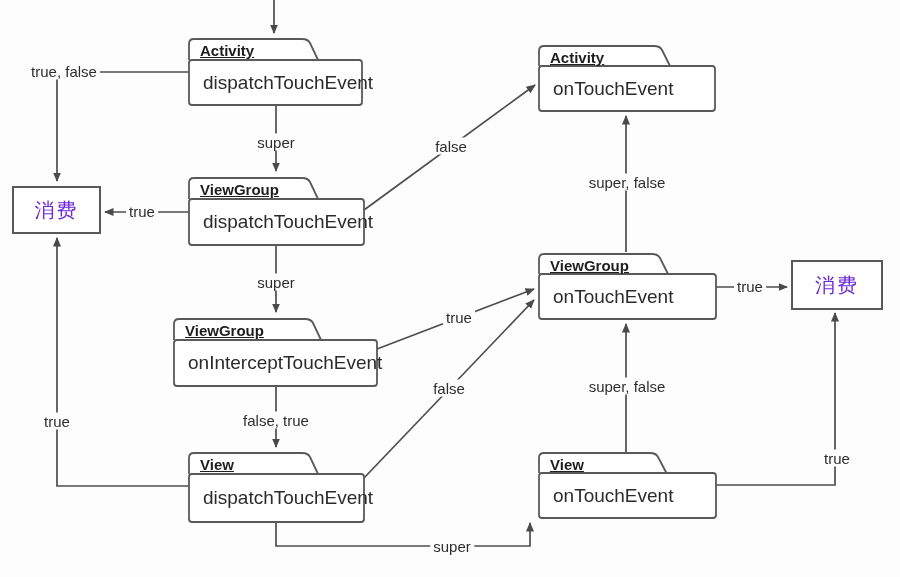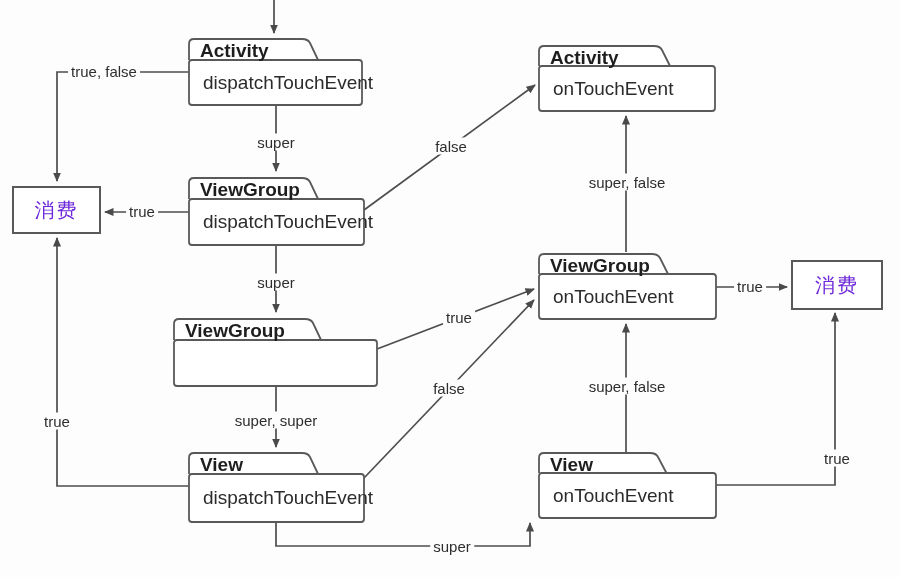--- a/index.html
+++ b/index.html
@@ -11,25 +11,26 @@
     position: relative;
     width: 900px;
     height: 577px;
     background: #fdfdfd;
     overflow: hidden;
   }
   .stage svg { position: absolute; left: 0; top: 0; }
 
   .node-title {
     position: absolute;
-    font-size: 19px;
+    font-size: 15px;
     font-weight: 700;
     color: #1e1e1e;
     white-space: nowrap;
     line-height: 20px;
+    text-decoration: underline;
   }
   .node-method {
     position: absolute;
     font-size: 19px;
     font-weight: 400;
     color: #2b2b2b;
     white-space: nowrap;
     display: flex;
     align-items: center;
   }
@@ -113,40 +114,41 @@
     </g>
   </svg>
 
   <div class="node-title" style="left:200px; top:41px;">Activity</div>
   <div class="node-method" style="left:203px; top:60px;  height:45px;">dispatchTouchEvent</div>
 
   <div class="node-title" style="left:200px; top:180px;">ViewGroup</div>
   <div class="node-method" style="left:203px; top:199px; height:46px;">dispatchTouchEvent</div>
 
   <div class="node-title" style="left:185px; top:321px;">ViewGroup</div>
+  <div class="node-method" style="left:188px; top:340px; height:46px;">onInterceptTouchEvent</div>
 
   <div class="node-title" style="left:200px; top:455px;">View</div>
   <div class="node-method" style="left:203px; top:474px; height:48px;">dispatchTouchEvent</div>
 
   <div class="node-title" style="left:550px; top:48px;">Activity</div>
   <div class="node-method" style="left:553px; top:66px;  height:45px;">onTouchEvent</div>
 
   <div class="node-title" style="left:550px; top:256px;">ViewGroup</div>
   <div class="node-method" style="left:553px; top:274px; height:45px;">onTouchEvent</div>
 
   <div class="node-title" style="left:550px; top:455px;">View</div>
   <div class="node-method" style="left:553px; top:473px; height:45px;">onTouchEvent</div>
 
   <div class="consume-label" style="left:13px;  top:187px; width:87px; height:46px;">消费</div>
   <div class="consume-label" style="left:792px; top:261px; width:90px; height:48px;">消费</div>
 
   <div class="edge-label" style="left:276px; top:142px;">super</div>
   <div class="edge-label" style="left:276px; top:282px;">super</div>
-  <div class="edge-label" style="left:276px; top:420px;">super, super</div>
-  <div class="edge-label" style="left:64px;  top:71px;margin-left:40px;">true, false</div>
+  <div class="edge-label" style="left:276px; top:420px;">false, true</div>
+  <div class="edge-label" style="left:64px;  top:71px;">true, false</div>
   <div class="edge-label" style="left:142px; top:211px;">true</div>
   <div class="edge-label" style="left:57px;  top:421px;">true</div>
   <div class="edge-label" style="left:451px; top:146px;">false</div>
   <div class="edge-label" style="left:627px; top:182px;">super, false</div>
   <div class="edge-label" style="left:459px; top:317px;">true</div>
   <div class="edge-label" style="left:449px; top:388px;">false</div>
   <div class="edge-label" style="left:750px; top:286px;">true</div>
   <div class="edge-label" style="left:627px; top:386px;">super, false</div>
   <div class="edge-label" style="left:837px; top:458px;">true</div>
   <div class="edge-label" style="left:452px; top:546px;">super</div>

